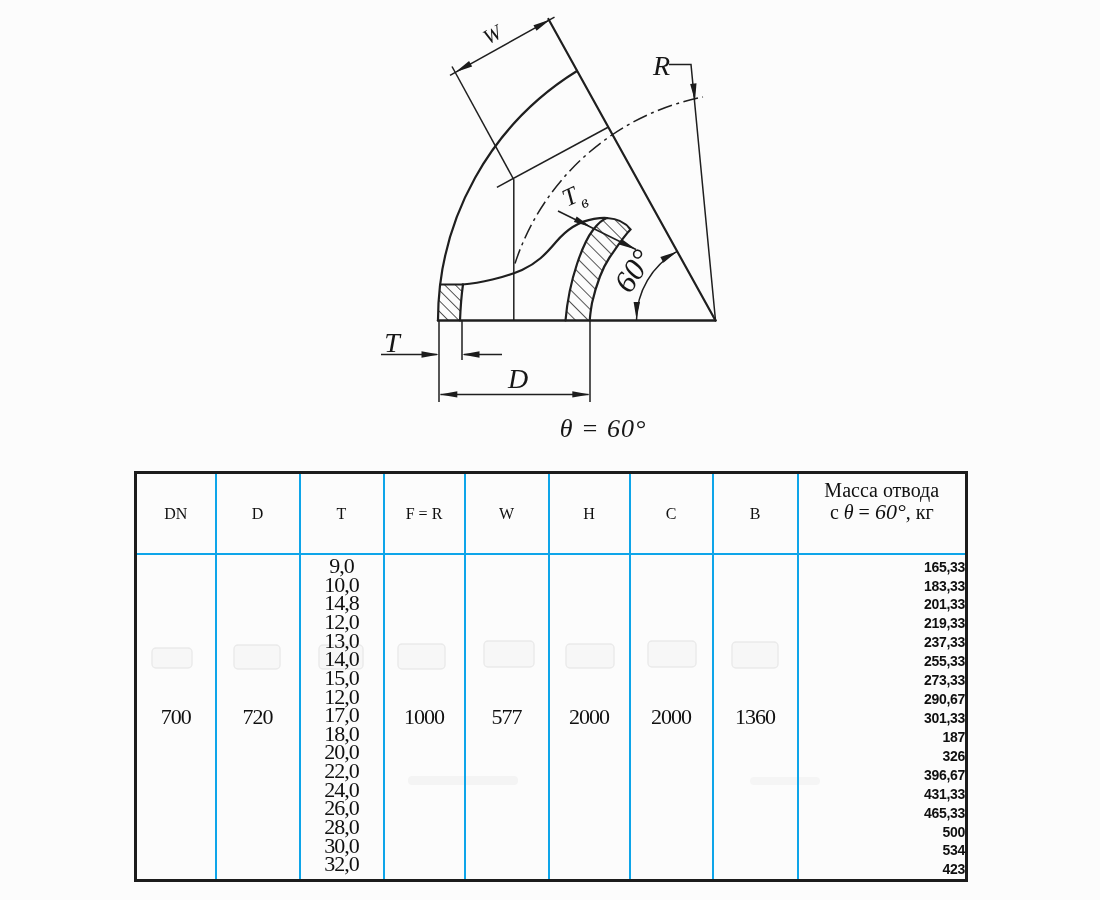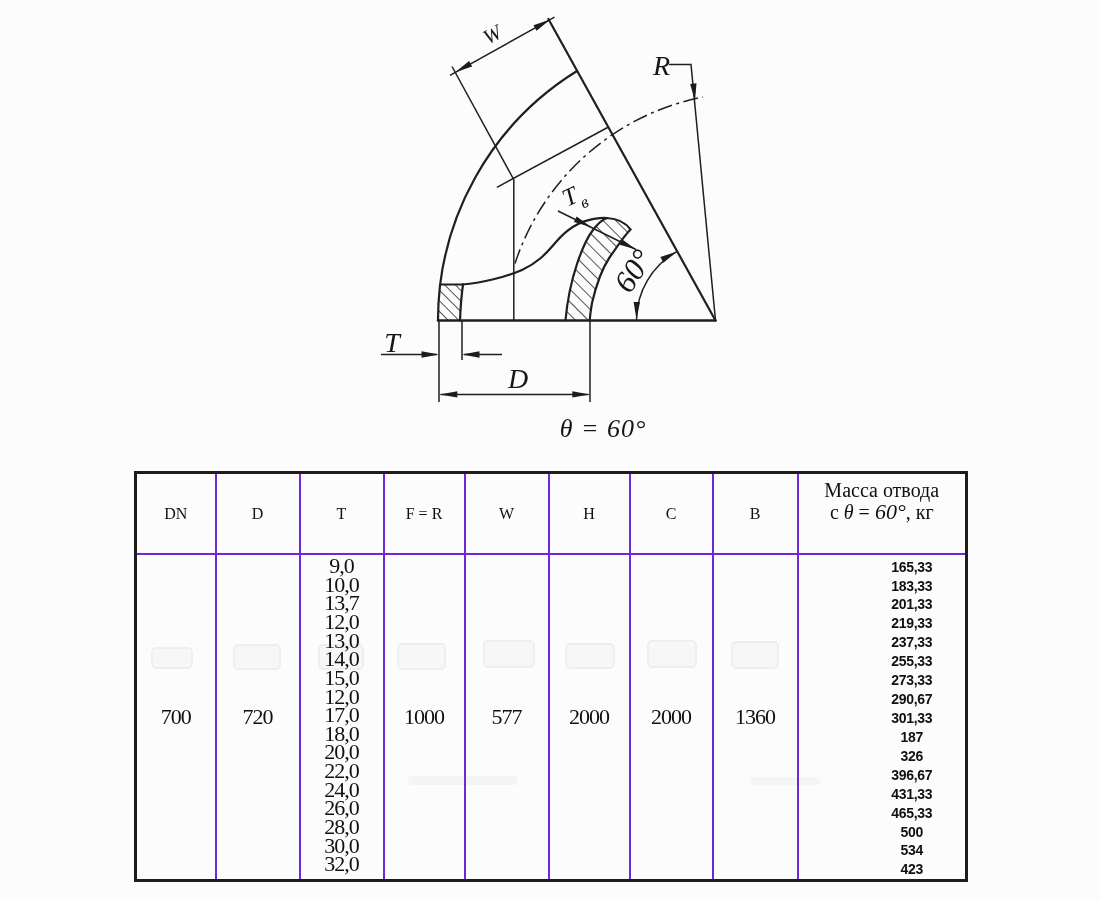--- a/index.html
+++ b/index.html
@@ -1,29 +1,29 @@
 <!DOCTYPE html>
 <html><head>
 <meta charset="utf-8">
 <style>
   html,body{margin:0;padding:0;}
   body{width:1100px;height:900px;background:#fcfcfc;position:relative;
        font-family:"Liberation Serif", serif;}
   #draw{position:absolute;left:0;top:0;filter:blur(0.34px);}
   table{position:absolute;left:134px;top:471px;filter:blur(0.28px);border-collapse:collapse;
         table-layout:fixed;width:831px;height:406px;background:transparent;}
-  td{border:2px solid #6d28d9;text-align:center;vertical-align:middle;
+  td{border:2px solid #0ea5e9;text-align:center;vertical-align:middle;
      padding:0;color:#101010;}
   table{border:3px solid #1c1c1c;}
   .hdr td{font-size:16px;height:73px;}
   .body td{font-size:22px;letter-spacing:-1px;}
   td.tcol{font-size:22px;vertical-align:top;padding-top:2.05px;}
   .tl{height:18.65px;line-height:18.65px;}
   td.mass{font-family:"Liberation Sans",sans-serif;font-weight:bold;
-        font-size:14px;text-align:center;padding-left:60px;letter-spacing:-0.3px;
+        font-size:14px;text-align:right;padding-left:60px;letter-spacing:-0.3px;
         vertical-align:top;padding-top:2.6px;}
   .ml{height:18.93px;line-height:18.93px;}
   td.m2{font-size:20px;line-height:21px;vertical-align:top;padding-top:6px;}
 </style>
 </head>
 <body>
 <svg id="draw" width="1100" height="900" viewBox="0 0 1100 900">
   <defs>
     <pattern id="hatch" width="7.5" height="7.5" patternUnits="userSpaceOnUse" patternTransform="rotate(-45)">
       <rect width="7.5" height="7.5" fill="none"></rect>
@@ -163,21 +163,21 @@
         <td>C</td>
         <td>B</td>
   <td class="m2">Масса отвода<br>с <i>θ</i> = <i><span style="font-size:22px">60°</span></i>, кг</td>
  </tr>
  <tr class="body">
   <td>700</td>
         <td>720</td>
   <td class="tcol">
           <div class="tl">9,0</div>
           <div class="tl">10,0</div>
-          <div class="tl">13,7</div>
+          <div class="tl">14,8</div>
           <div class="tl">12,0</div>
           <div class="tl">13,0</div>
           <div class="tl">14,0</div>
           <div class="tl">15,0</div>
           <div class="tl">12,0</div>
           <div class="tl">17,0</div>
           <div class="tl">18,0</div>
           <div class="tl">20,0</div>
           <div class="tl">22,0</div>
           <div class="tl">24,0</div>

